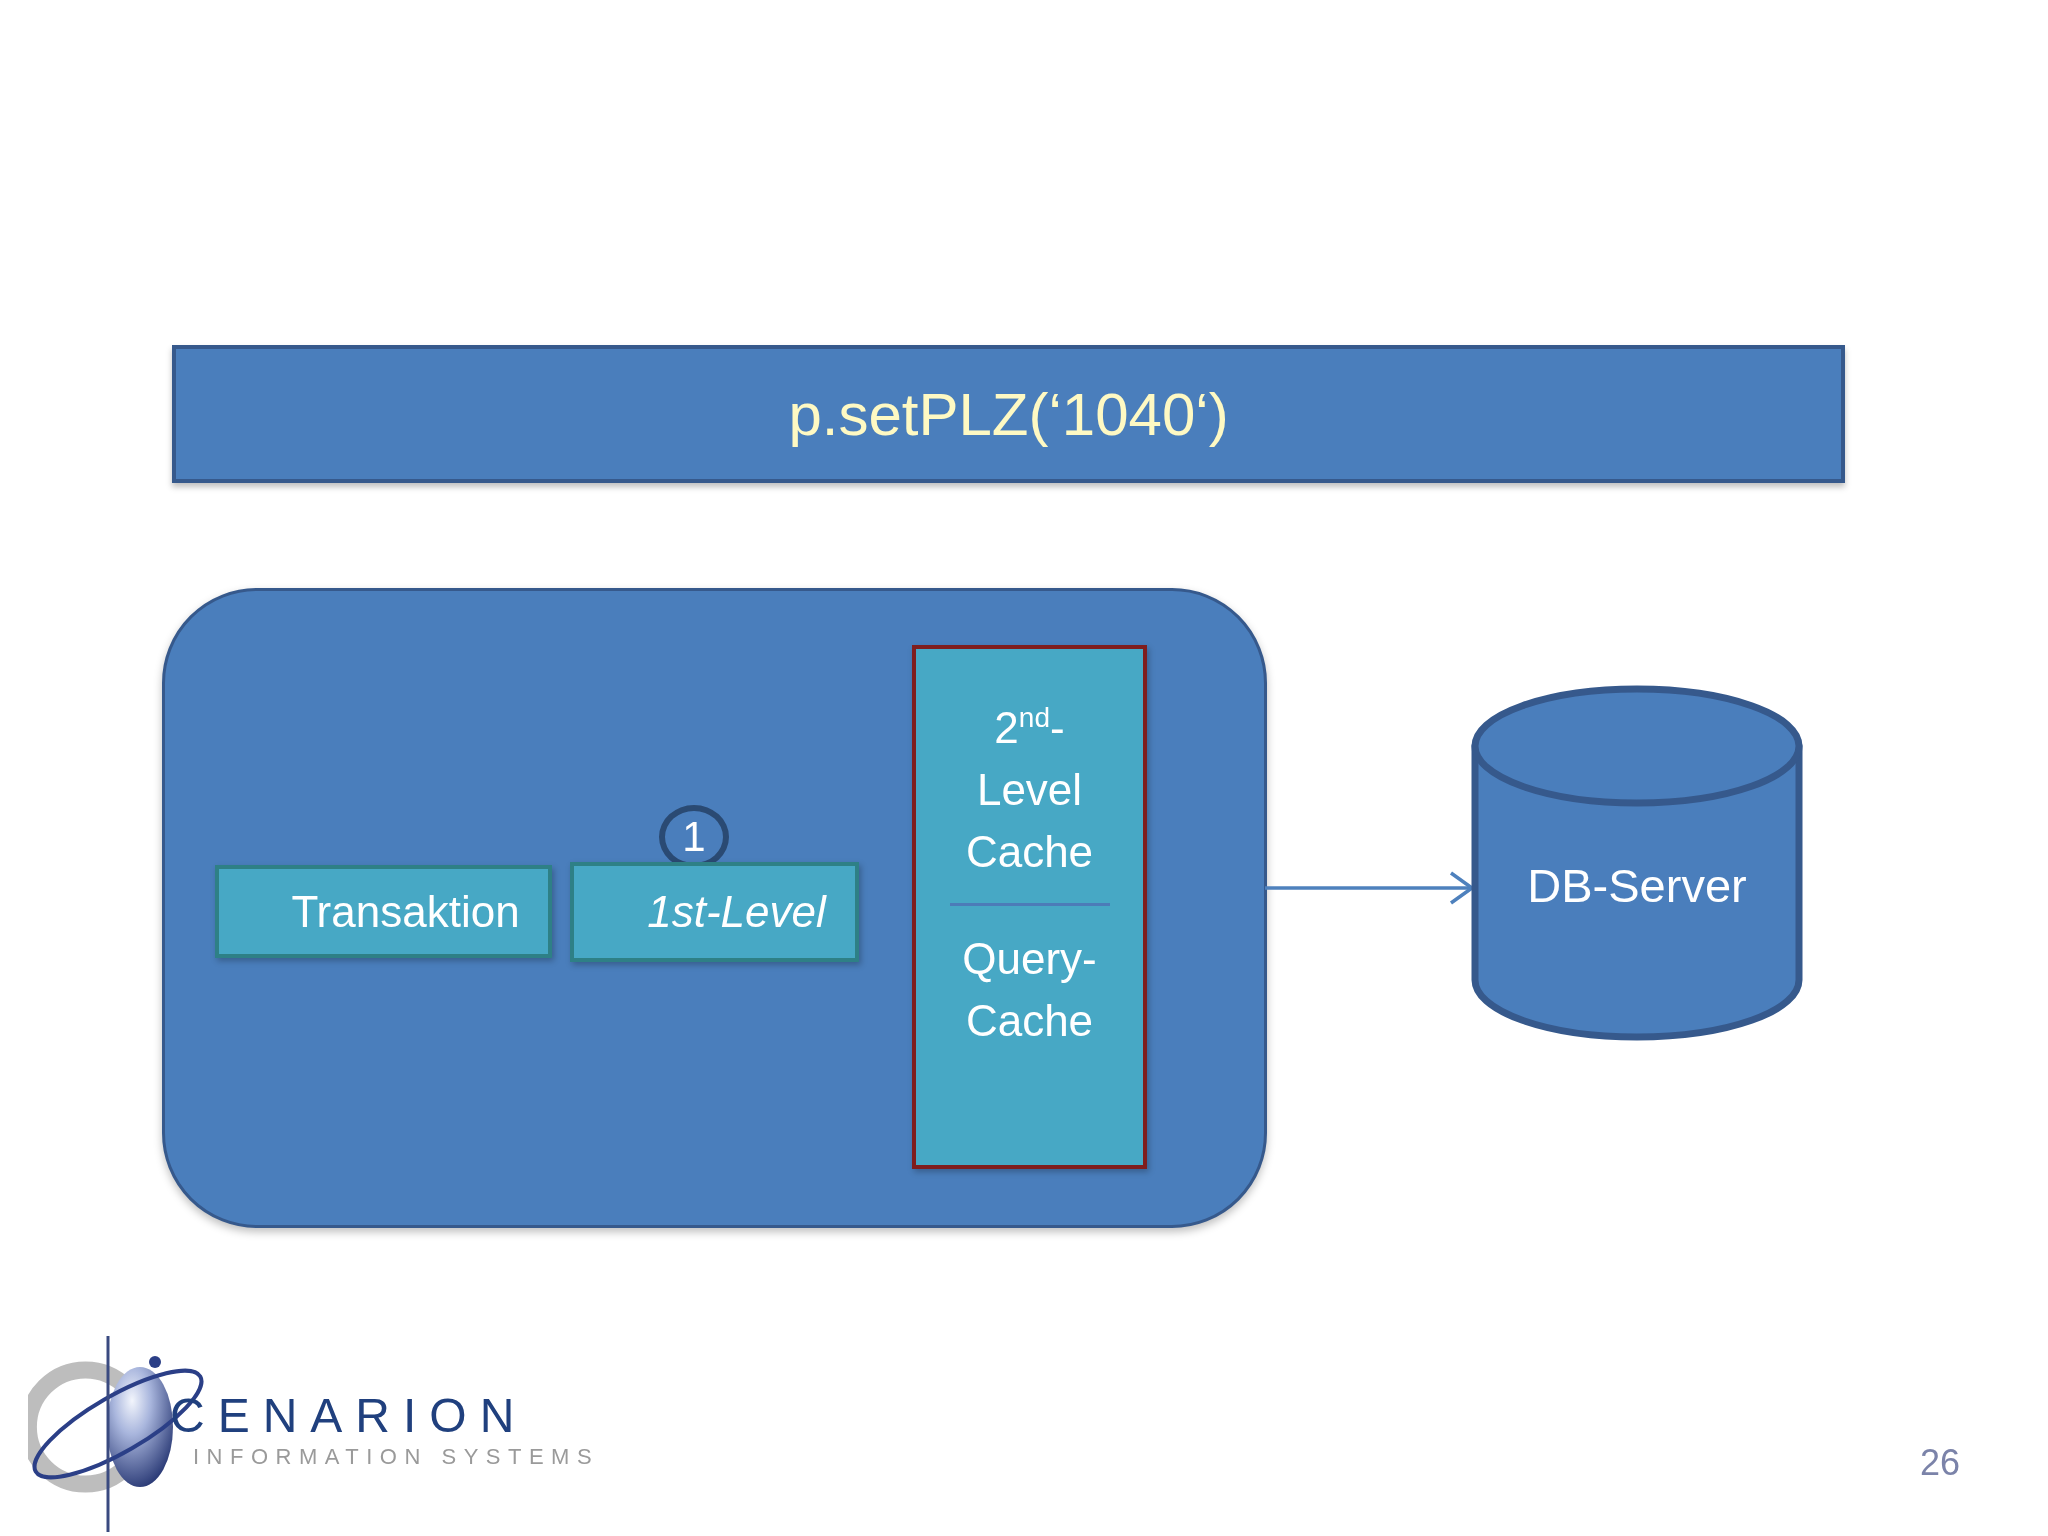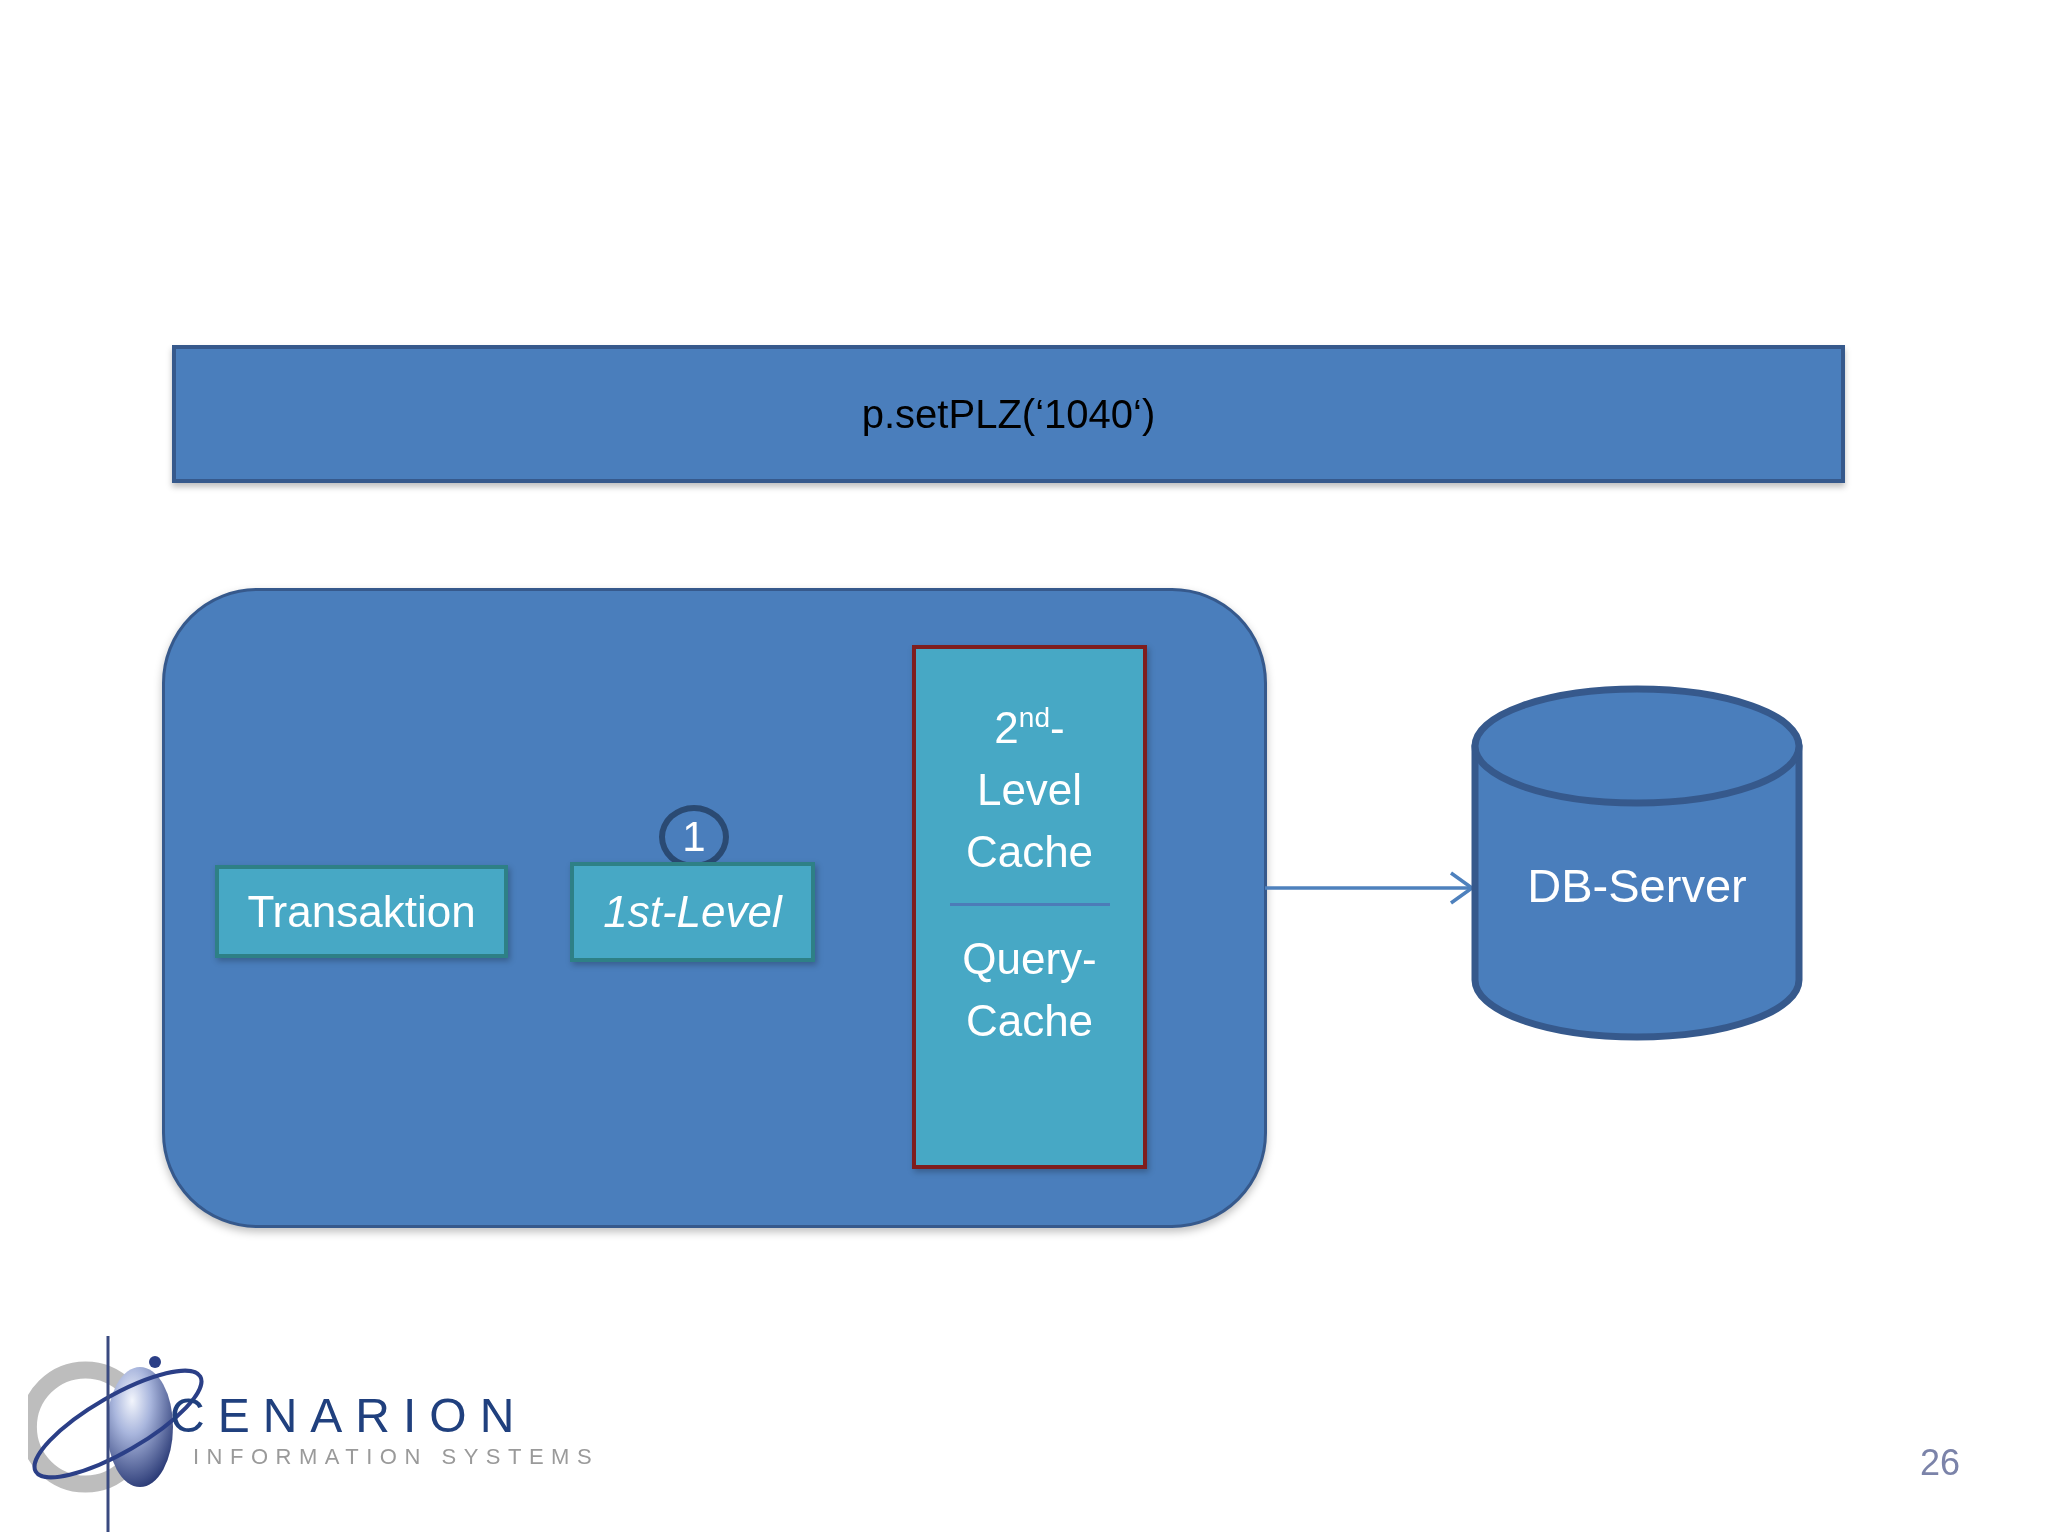--- a/index.html
+++ b/index.html
@@ -33,22 +33,22 @@
     width: 1665px;
     height: 130px;
     background: #4a7ebc;
     border: 4px solid #36598c;
     box-shadow: 0 4px 6px rgba(0,0,0,0.25);
     display: flex;
     align-items: center;
     justify-content: center;
   }
   .banner-text {
-    color: #000000;
-    font-size: 40px;
+    color: #fef9c3;
+    font-size: 60px;
   }
 
   
   .session-container {
     position: absolute;
     left: 162px;
     top: 588px;
     width: 1099px;
     height: 634px;
     background: #4a7ebc;
@@ -61,20 +61,21 @@
     position: absolute;
     background: #47a8c5;
     border: 4px solid #2e8086;
     box-shadow: 2px 3px 6px rgba(0,0,0,0.25);
     display: flex;
     align-items: center;
     justify-content: center;
     color: #ffffff;
     font-size: 44px;
     z-index: 2;
+    padding-left: 44px;
   }
   .transaction-box { left: 215px; top: 865px; width: 285px; height: 85px; }
   .first-level-box { left: 570px; top: 862px; width: 237px; height: 92px; font-style: italic; }
 
   .step-circle {
     position: absolute;
     left: 659px;
     top: 805px;
     width: 58px;
     height: 52px;

